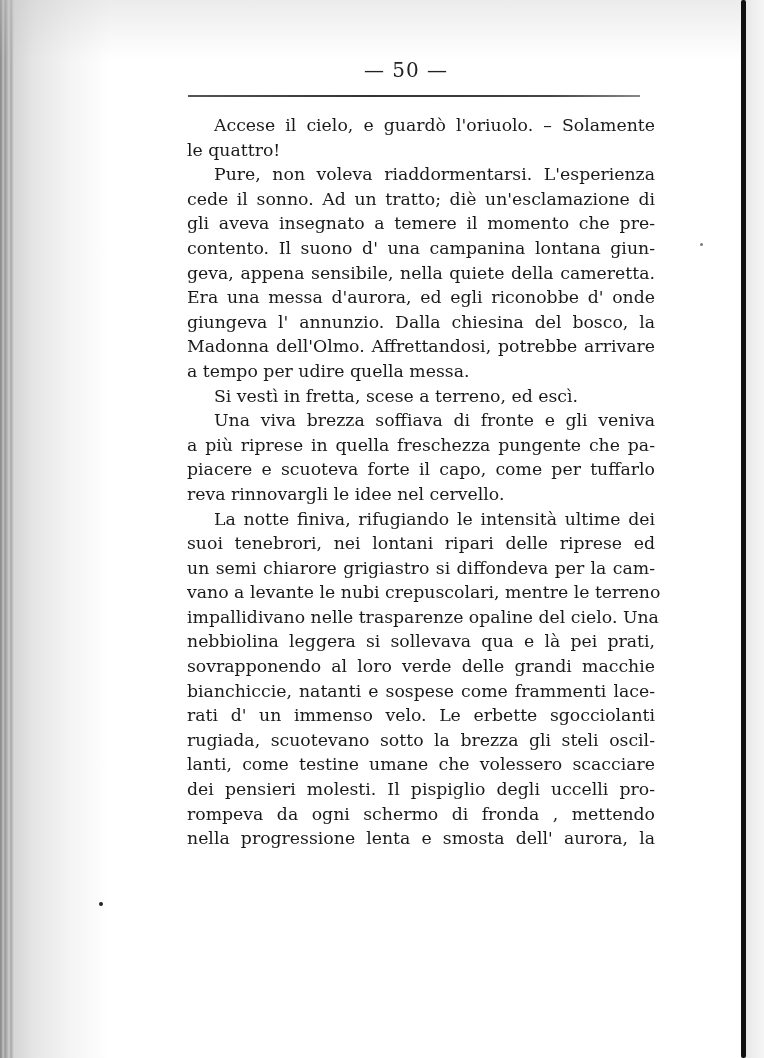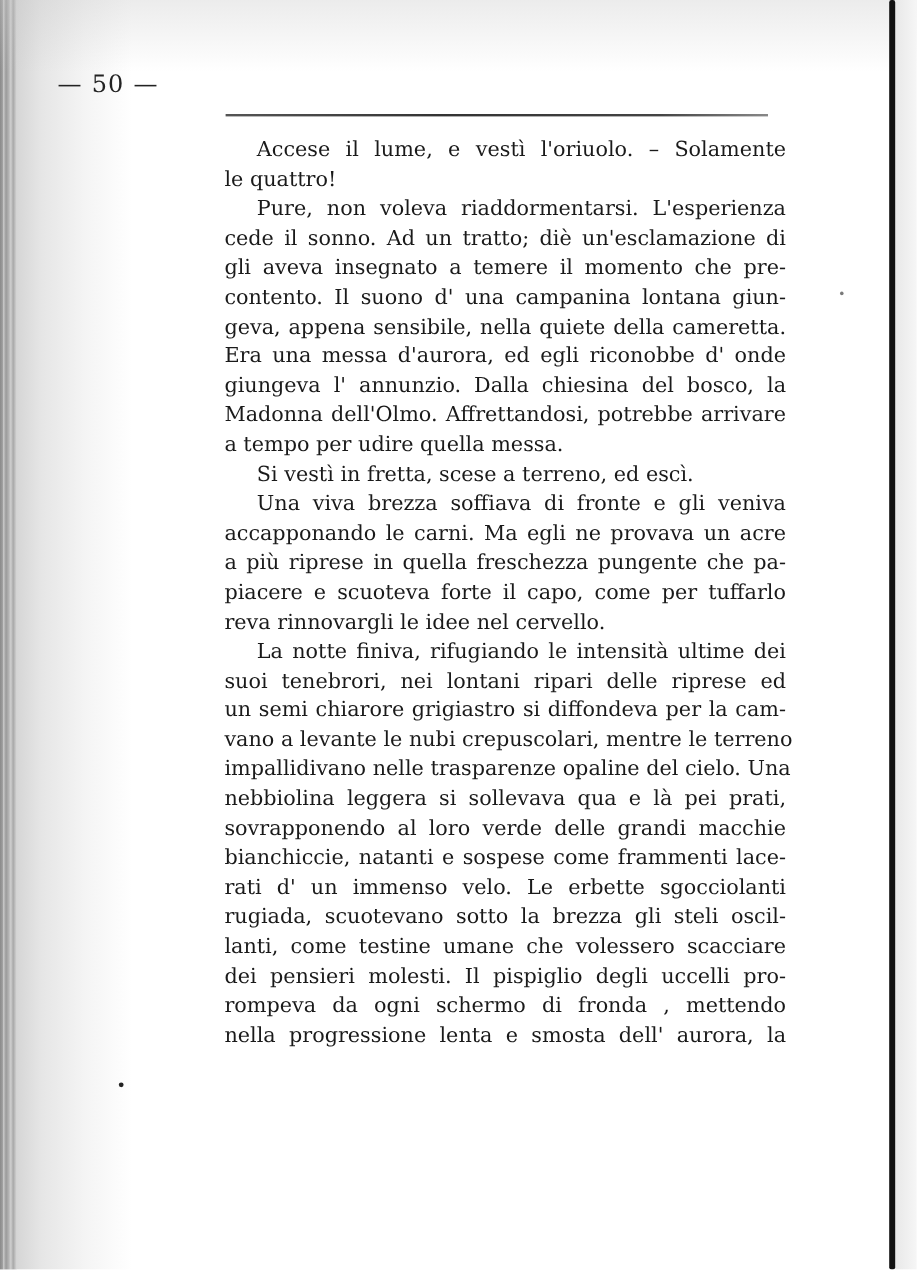--- a/index.html
+++ b/index.html
@@ -25,21 +25,21 @@
     position: absolute; left: 741px; top: 0; width: 5px; height: 1058px;
     background: #111;
     border-radius: 2px;
   }
   .right-edge-fade {
     position: absolute; left: 746px; top: 0; width: 18px; height: 1058px;
     background: linear-gradient(to right, #e8e8e8, #f6f6f6);
   }
   .page-number {
     position: absolute; left: 0; width: 764px; top: 58px;
-    font-size: 20px; letter-spacing: 1px; color: #222;
+    text-align: center; font-size: 20px; letter-spacing: 1px; color: #222;
     padding-left: 48px; box-sizing: border-box;
   }
   .rule {
     position: absolute; left: 188px; top: 95px; width: 452px; height: 2px;
     background: linear-gradient(to right, #555, #333 40%, #444 80%, #888);
   }
   .text-block {
     position: absolute; left: 187px; top: 113px; width: 468px;
     font-size: 17.3px; line-height: 24.6px;
   }
@@ -57,34 +57,33 @@
 <div class="left-shade"></div>
 <div class="left-edge"></div>
 <div class="top-shade"></div>
 <div class="right-edge-fade"></div>
 <div class="right-edge"></div>
 
 <div class="page-number">— 50 —</div>
 <div class="rule"></div>
 
 <div class="text-block" id="text-block">
-  <span class="line indent">Accese il lume, e vestì l'oriuolo. – Solamente</span>
+  <span class="line indent">Accese il cielo, e guardò l'oriuolo. – Solamente</span>
   <span class="line last">le quattro!</span>
   <span class="line indent">Pure, non voleva riaddormentarsi. L'esperienza</span>
   <span class="line">cede il sonno. Ad un tratto; diè un'esclamazione di</span>
   <span class="line">gli aveva insegnato a temere il momento che pre-</span>
   <span class="line">contento. Il suono d' una campanina lontana giun-</span>
   <span class="line">geva, appena sensibile, nella quiete della cameretta.</span>
   <span class="line">Era una messa d'aurora, ed egli riconobbe d' onde</span>
   <span class="line">giungeva l' annunzio. Dalla chiesina del bosco, la</span>
   <span class="line">Madonna dell'Olmo. Affrettandosi, potrebbe arrivare</span>
   <span class="line last">a tempo per udire quella messa.</span>
   <span class="line indent last">Si vestì in fretta, scese a terreno, ed escì.</span>
   <span class="line indent">Una viva brezza soffiava di fronte e gli veniva</span>
-  <span class="line">accapponando le carni. Ma egli ne provava un acre</span>
   <span class="line">a più riprese in quella freschezza pungente che pa-</span>
   <span class="line">piacere e scuoteva forte il capo, come per tuffarlo</span>
   <span class="line last">reva rinnovargli le idee nel cervello.</span>
   <span class="line indent">La notte finiva, rifugiando le intensità ultime dei</span>
   <span class="line">suoi tenebrori, nei lontani ripari delle riprese ed</span>
   <span class="line">un semi chiarore grigiastro si diffondeva per la cam-</span>
   <span class="line">vano a levante le nubi crepuscolari, mentre le terreno</span>
   <span class="line">impallidivano nelle trasparenze opaline del cielo. Una</span>
   <span class="line">nebbiolina leggera si sollevava qua e là pei prati,</span>
   <span class="line">sovrapponendo al loro verde delle grandi macchie</span>

